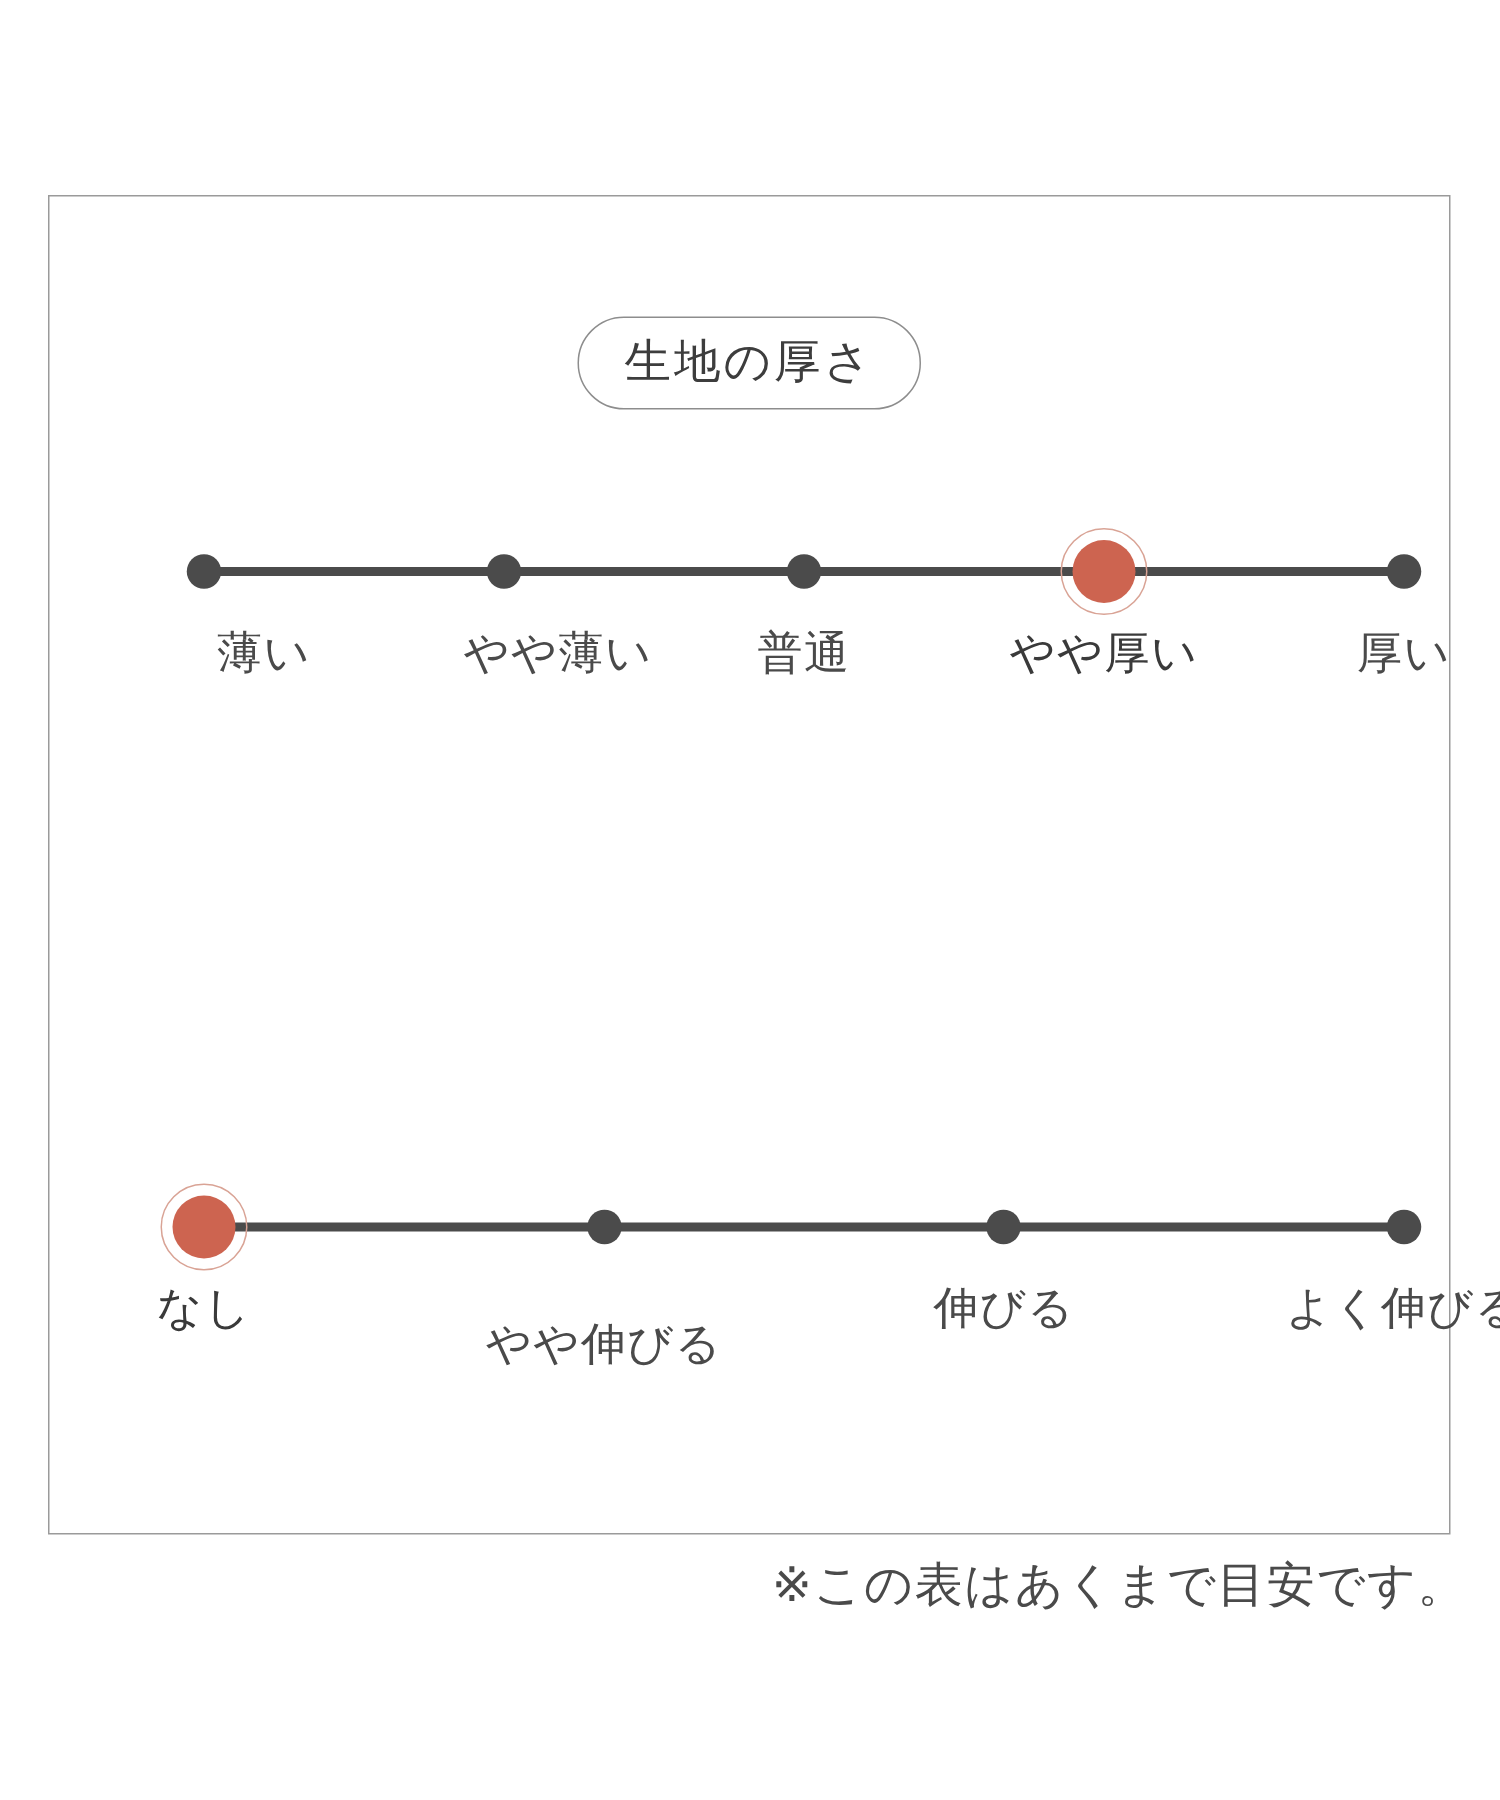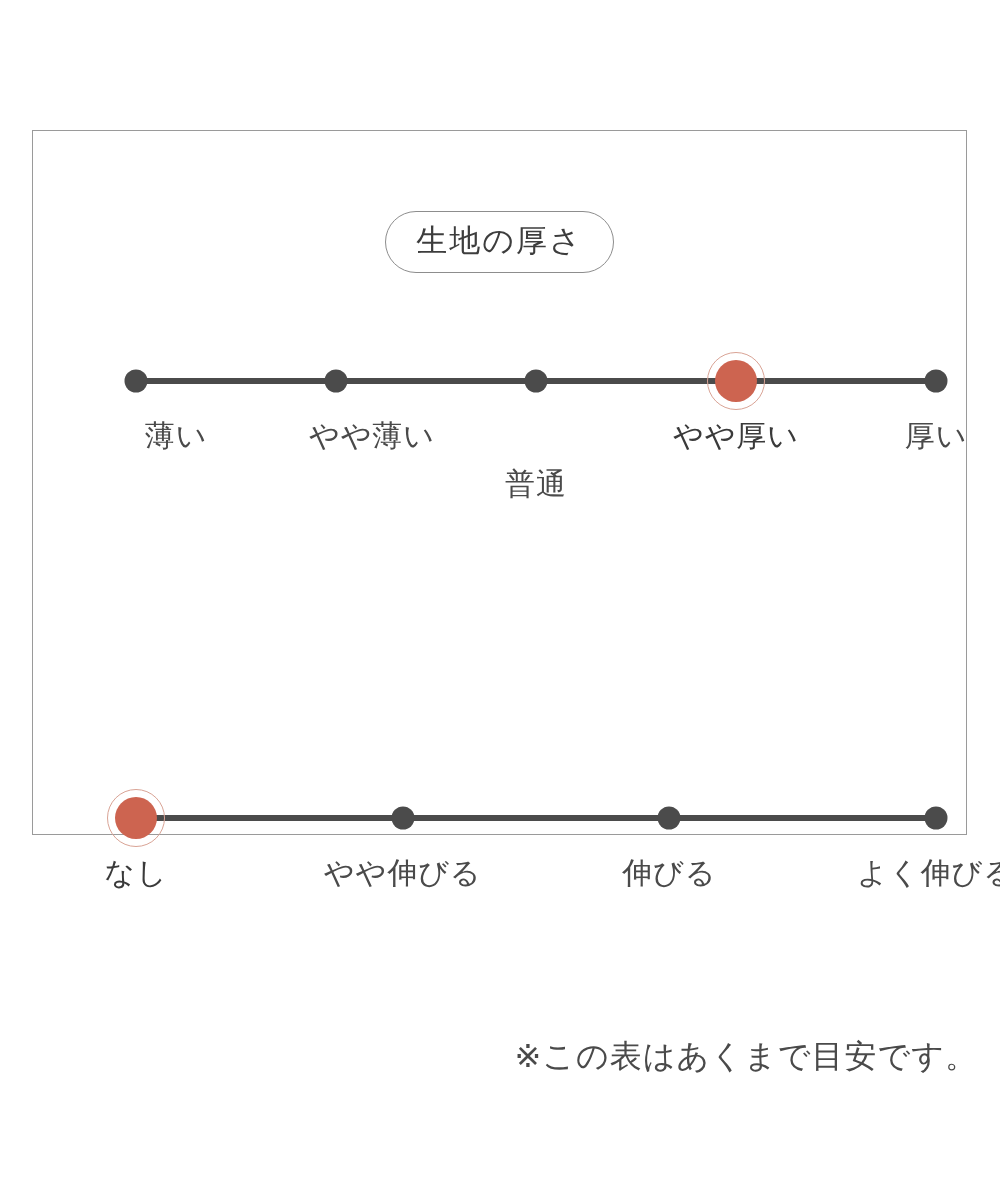--- a/index.html
+++ b/index.html
@@ -23,21 +23,21 @@
     width: 1000px;
     height: 1200px;
   }
 
   
   .panel {
     position: absolute;
     left: 32px;
     top: 130px;
     width: 935px;
-    height: 705px;
+    height: 893px;
     border: 1px solid #9a9a9a;
     box-sizing: border-box;
     background: #ffffff;
   }
 
   
   .pill-row {
     position: absolute;
     left: 0;
     width: 100%;
@@ -168,42 +168,42 @@
           <div class="node" style="left:25%;"></div>
           <div class="node" style="left:50%;"></div>
           <div class="node selected" style="left:75%;">
             <span class="ring"></span>
           </div>
           <div class="node" style="left:100%;"></div>
         </div>
         <div class="labels">
           <div class="label" style="left:0%;margin-left:40px;">薄い</div>
           <div class="label" style="left:25%;margin-left:36px;">やや薄い</div>
-          <div class="label" style="left:50%;margin-top:48px;">普通</div>
+          <div class="label" style="left:50%;">普通</div>
           <div class="label selected" style="left:75%;">やや厚い</div>
           <div class="label" style="left:100%;">厚い</div>
         </div>
       </div>
     </div>
 
 
     <div class="scale" style="top:657px;">
       <div class="track-wrap">
         <div class="track"></div>
         <div class="nodes">
           <div class="node selected" style="left:0%;">
             <span class="ring"></span>
           </div>
           <div class="node" style="left:33.333%;"></div>
           <div class="node" style="left:66.666%;"></div>
           <div class="node" style="left:100%;"></div>
         </div>
         <div class="labels">
           <div class="label selected" style="left:0%;">なし</div>
-          <div class="label" style="left:33.333%;">やや伸びる</div>
+          <div class="label" style="left:33.333%;margin-top:24px;">やや伸びる</div>
           <div class="label" style="left:66.666%;text-align:center;">伸びる</div>
           <div class="label" style="left:100%;">よく伸びる</div>
         </div>
       </div>
     </div>
 
   </div>
 
   <div class="footnote">※この表はあくまで目安です。</div>
 </div>

